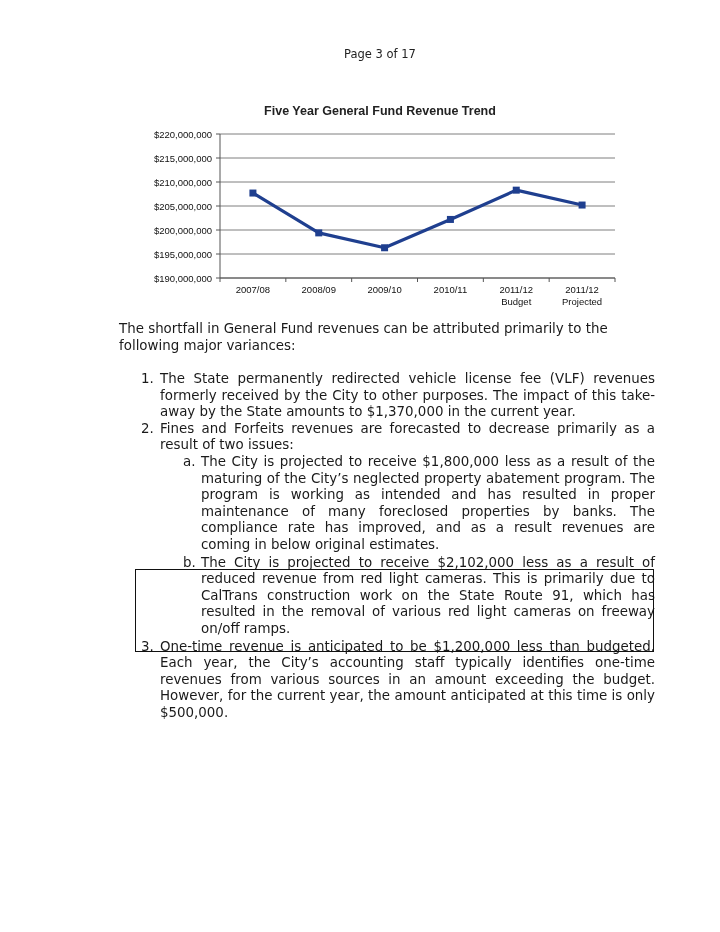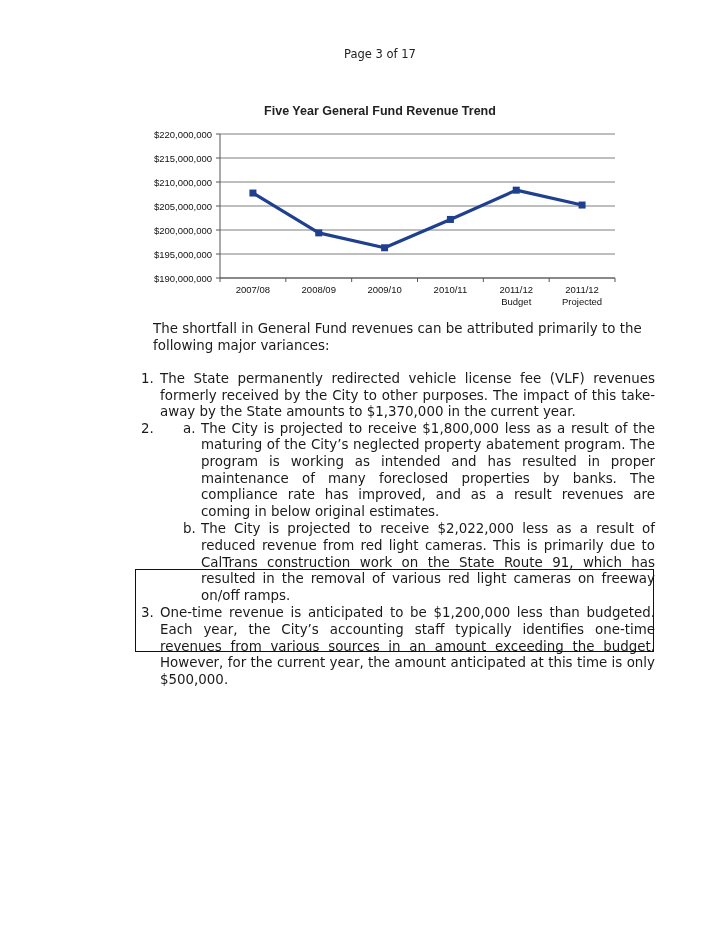--- a/index.html
+++ b/index.html
@@ -3,21 +3,21 @@
 <meta charset="utf-8">
 <style>
   html, body { margin: 0; padding: 0; background: #ffffff; }
   body { width: 720px; height: 932px; position: relative; overflow: hidden; font-family: "DejaVu Sans", sans-serif; color: #1a1a1a; }
   .page-header { position: absolute; top: 47px; left: 0; width: 720px; text-align: center; font-size: 11.5px; color: #222; padding-left: 20px; }
   .chart-wrap { position: absolute; left: 128px; top: 95px; width: 500px; height: 225px; }
   .chart-wrap svg { display: block; }
   .chart-title { font-family: "Liberation Sans", sans-serif; font-weight: bold; font-size: 12.5px; fill: #222; }
   .tick-label { font-family: "Liberation Sans", sans-serif; font-size: 9.5px; fill: #111; }
   .body-text { position: absolute; left: 119px; width: 536px; font-size: 13.4px; line-height: 16.6px; color: #1a1a1a; }
-  .para { top: 321px; margin-left: 34px; }
+  .para { top: 321px; }
   .list { top: 371px; }
   .li { position: relative; text-align: justify; text-align-last: left; }
   .li .num { position: absolute; left: 0; top: 0; }
   .lvl1 { padding-left: 41px; }
   .lvl1 .num { left: 22px; }
   .lvl2 { padding-left: 82px; }
   .lvl2 .num { left: 64px; }
   .highlight-box { position: absolute; left: 135px; top: 569px; width: 519px; height: 83px; border: 1.5px solid #111; box-sizing: border-box; pointer-events: none; }
 </style>
 </head>
@@ -86,28 +86,29 @@
 
 <div class="body-text para">The shortfall in General Fund revenues can be attributed primarily to the following major variances:</div>
 
 <div class="body-text list">
   <div class="li lvl1">
     <span class="num">1.</span>
     <span>The State permanently redirected vehicle license fee (VLF) revenues formerly received by the City to other purposes.  The impact of this take-away by the State amounts to $1,370,000 in the current year.</span>
   </div>
   <div class="li lvl1">
     <span class="num">2.</span>
+    <span>Fines and Forfeits revenues are forecasted to decrease primarily as a result of two issues:</span>
   </div>
   <div class="li lvl2">
     <span class="num">a.</span>
     <span>The City is projected to receive $1,800,000 less as a result of the maturing of the City’s neglected property abatement program.  The program is working as intended and has resulted in proper maintenance of many foreclosed properties by banks.  The compliance rate has improved, and as a result revenues are coming in below original estimates.</span>
   </div>
   <div class="li lvl2" style="margin-top:1px;">
     <span class="num">b.</span>
-    <span>The City is projected to receive $2,022,000 less as a result of reduced revenue from red light cameras.  This is primarily due to CalTrans construction work on the State Route 91, which has resulted in the removal of various red light cameras on freeway on/off ramps.</span>
+    <span>The City is projected to receive $2,102,000 less as a result of reduced revenue from red light cameras.  This is primarily due to CalTrans construction work on the State Route 91, which has resulted in the removal of various red light cameras on freeway on/off ramps.</span>
   </div>
   <div class="li lvl1" style="margin-top:1px;">
     <span class="num">3.</span>
     <span>One-time revenue is anticipated to be $1,200,000 less than budgeted.  Each year, the City’s accounting staff typically identifies one-time revenues from various sources in an amount exceeding the budget.  However, for the current year, the amount anticipated at this time is only $500,000.</span>
   </div>
 </div>
 
 <div class="highlight-box"></div>
 
 </body></html>

